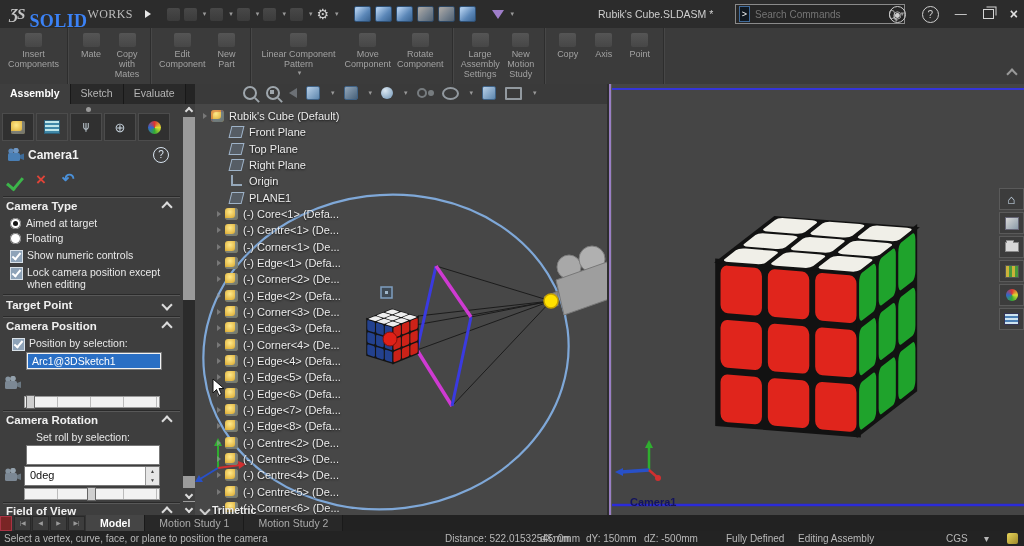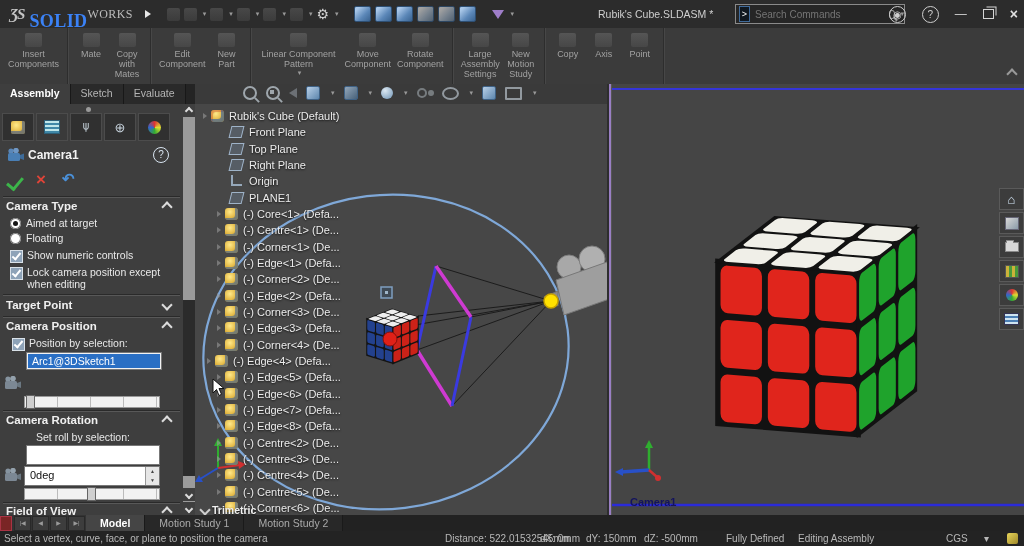--- a/index.html
+++ b/index.html
@@ -565,21 +565,21 @@
       <div class="trow" style="left:22px;top:236px">
           <i class="texp"></i>
           <i class="tico ic-comp"></i>
           <span class="tlab">(-) Edge&lt;3&gt; (Defa...</span>
         </div>
       <div class="trow" style="left:22px;top:253px">
           <i class="texp"></i>
           <i class="tico ic-comp"></i>
           <span class="tlab">(-) Corner&lt;4&gt; (De...</span>
         </div>
-      <div class="trow" style="left:12px;top:269px">
+      <div class="trow" style="left:22px;top:269px">
           <i class="texp"></i>
           <i class="tico ic-comp"></i>
           <span class="tlab">(-) Edge&lt;4&gt; (Defa...</span>
         </div>
       <div class="trow" style="left:22px;top:285px">
           <i class="texp"></i>
           <i class="tico ic-comp"></i>
           <span class="tlab">(-) Edge&lt;5&gt; (Defa...</span>
         </div>
       <div class="trow" style="left:22px;top:302px">

